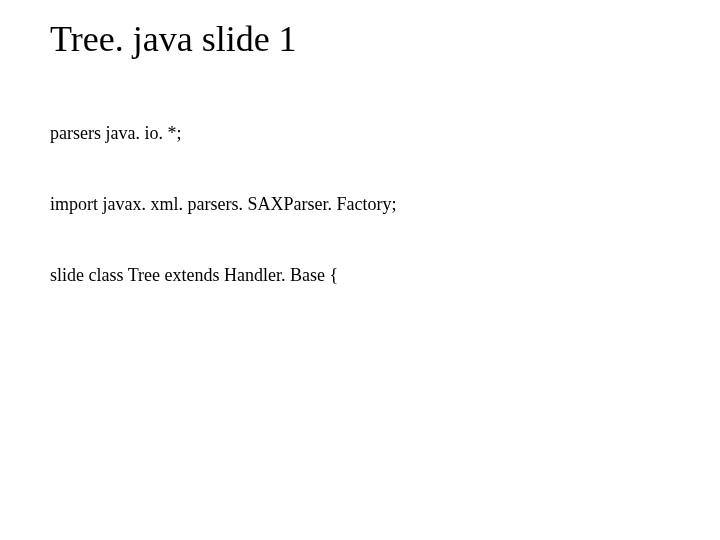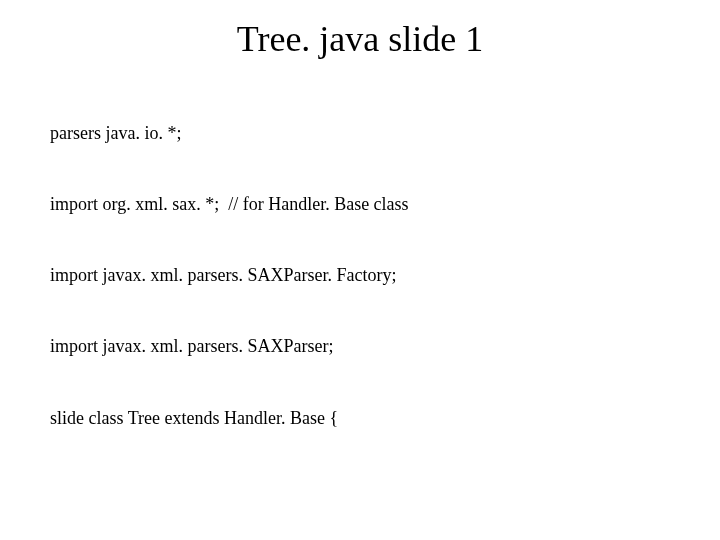--- a/index.html
+++ b/index.html
@@ -8,21 +8,21 @@
       box-sizing: border-box;
     }
     body {
       width: 720px;
       height: 540px;
       background: #ffffff;
       font-family: "Times New Roman", Times, serif;
       padding: 18px 50px;
     }
     .slide-title {
-      text-align: center;
+      text-align: left;
       font-size: 36px;
       font-weight: normal;
       margin-bottom: 14px;
       color: #000;
     }
     .code-block {
       font-size: 18px;
       line-height: 1.32;
       color: #000;
       white-space: pre;
@@ -31,23 +31,21 @@
       display: block;
     }
   </style>
 </head>
 <body>
 
 <h1 class="slide-title">Tree. java slide 1</h1>
 
 <div class="code-block">
   <span class="code-line">parsers java. io. *;</span>
-  <span class="code-line">import org. xml. sax. *;  // for Handler. Base class</span>
   <span class="code-line">import javax. xml. parsers. SAXParser. Factory;</span>
-  <span class="code-line">import javax. xml. parsers. SAXParser;</span>
   <span class="code-line">slide class Tree extends Handler. Base {</span>
   
   
   
   
   
   
   
   
   

